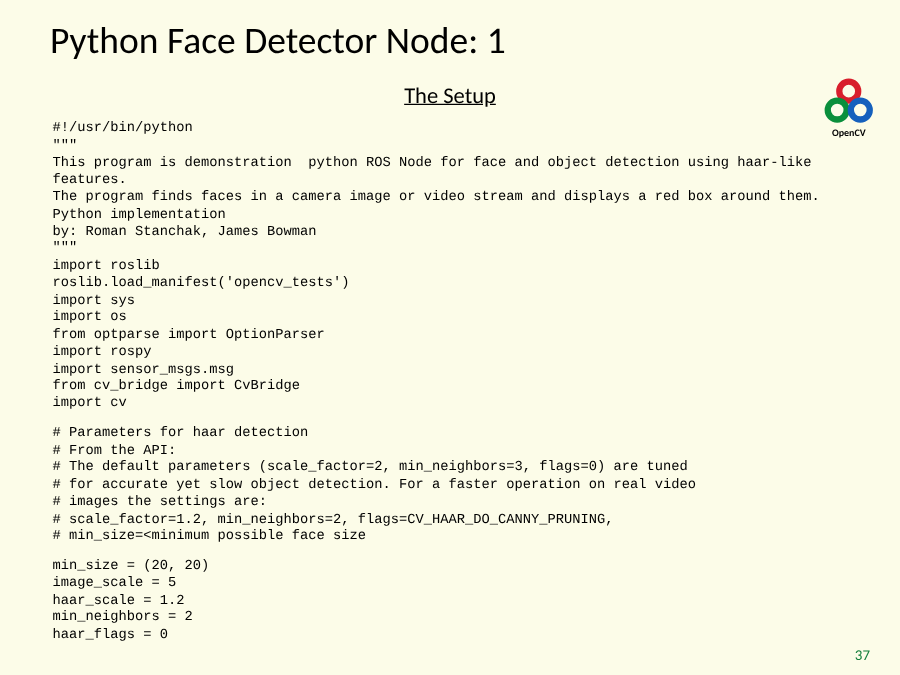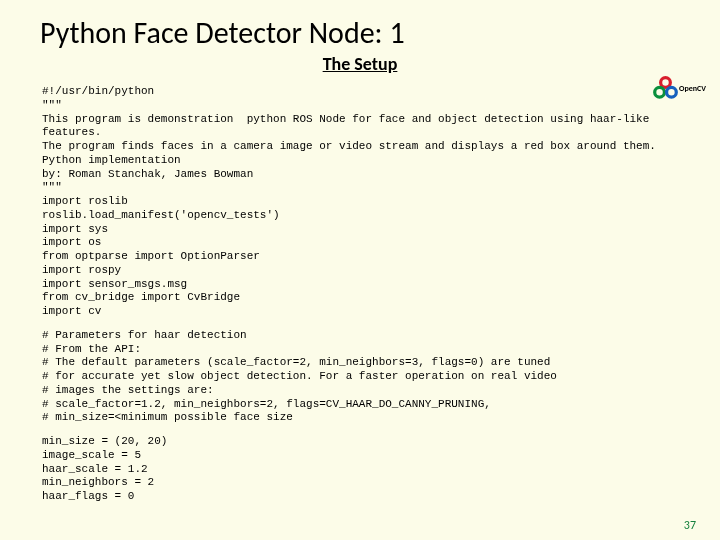--- a/index.html
+++ b/index.html
@@ -15,32 +15,33 @@
     font-size: 30px;
     color: #000;
     padding-top: 14px;
     padding-left: 40px;
     font-weight: 400;
   }
   .subtitle {
     font-size: 18px;
     color: #000;
     text-align: center;
-    font-weight: bold;
+    font-weight: normal;
     text-decoration: underline;
-    margin-top: 2px;
+    margin-top: 14px;
     margin-bottom: 10px;
   }
   .logo {
     position: absolute;
     top: 62px;
     right: 14px;
     width: 54px;
     height: 54px;
     display: flex;
+    flex-direction: column;
     align-items: center;
   }
   .logo svg { width: 42px; height: 42px; }
   .logo-text { font-size: 8px; font-weight: bold; color: #000; margin-top: -2px; }
   .code {
     font-size: 11px;
     line-height: 1.25;
     color: #000;
     padding: 0 42px;
     white-space: pre-wrap;

